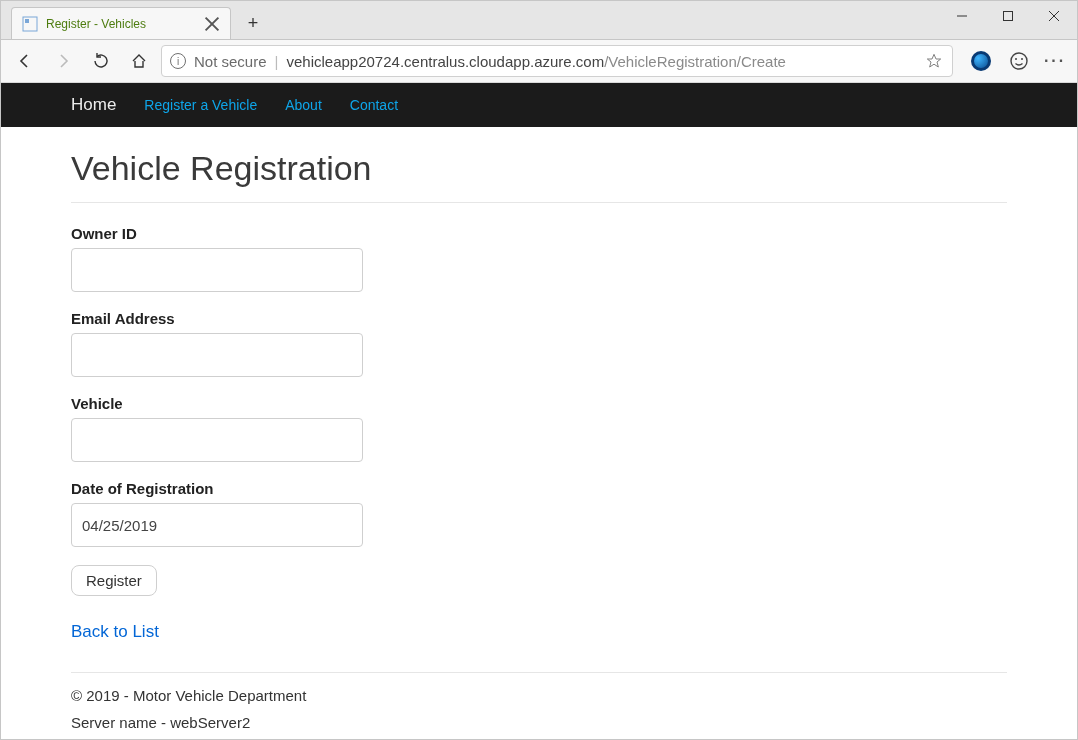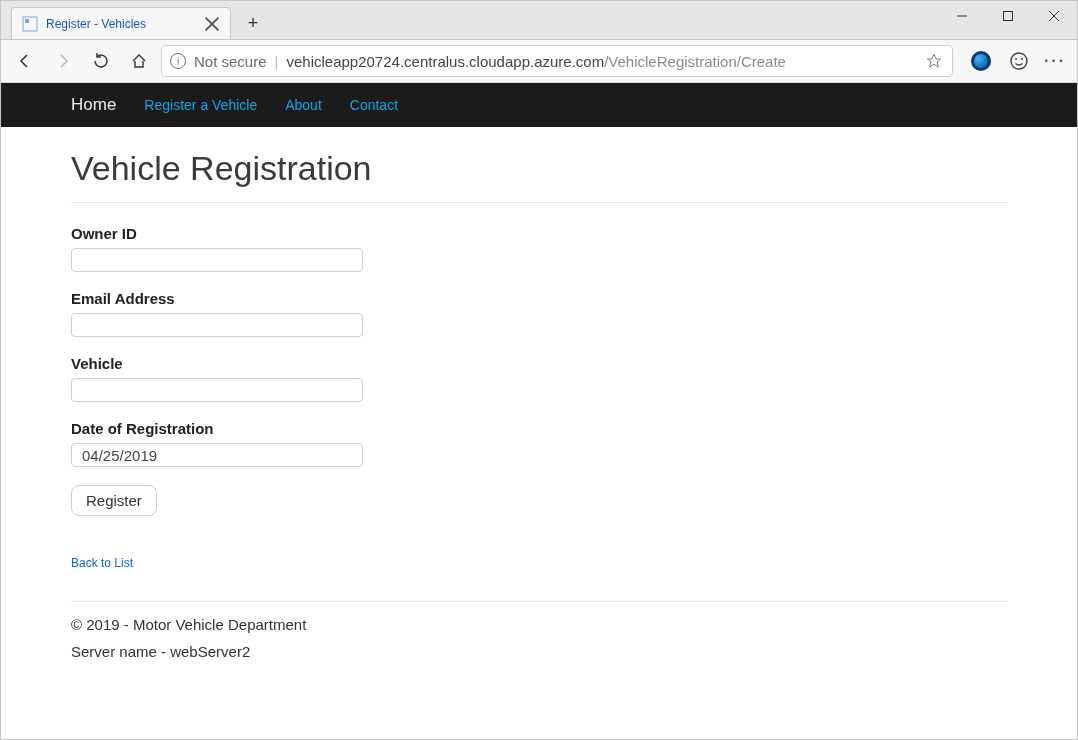--- a/index.html
+++ b/index.html
@@ -35,21 +35,21 @@
       border-top-left-radius: 4px; border-top-right-radius: 4px;
       display: flex; align-items: center;
       padding: 0 10px; min-width: 220px;
       border: 1px solid #c6c6c6; border-bottom: none;
       position: relative;
     }
     .tab-favicon {
       width: 16px; height: 16px; margin-right: 8px;
       display: flex; align-items: center; justify-content: center;
     }
-    .tab-title { font-size: 12px; color: #1d4ed8; flex: 1; }
+    .tab-title { font-size: 12px; color: #4d7c0f; flex: 1; }
     .tab-close { width: 16px; height:16px; display:flex; align-items:center; justify-content:center; color:#555; }
     .new-tab-btn {
       width: 28px; height: 28px; margin-left: 8px; margin-bottom: 2px;
       display: flex; align-items:center; justify-content:center;
       color:#333; font-size:18px;
     }
 
     .toolbar {
       height: 44px; background: #f7f7f7;
       border-top: 1px solid #c6c6c6;
@@ -97,31 +97,31 @@
     .nav-link { color:#0ea5e9; font-size:14px; text-decoration:none; }
     .nav-link.active { color:#ececec; font-size:17px; }
 
     .container { max-width: 940px; margin-left:70px; margin-right:70px; }
     h1.page-title { font-size:34px; font-weight:400; color:#3a3a3a; margin-top:22px; margin-bottom:14px; }
     hr.rule { border:none; border-top:1px solid #e6e6e6; margin-bottom:22px; }
 
     .form-group { margin-bottom: 18px; }
     .form-group label { display:block; font-weight:600; font-size:15px; color:#222; margin-bottom:6px; }
     .form-control {
-      width: 292px; height:24px;
+      width: 292px; height:44px;
       border:1px solid #cfcfcf; border-radius:4px;
       background:#fff; padding:4px 10px;
       font-size:15px; color:#444;
     }
     .btn {
       display:inline-block; border:1px solid #cfcfcf; border-radius:8px;
       background:#fff; color:#333; padding:6px 14px;
       font-size:15px; cursor:pointer;
     }
-    .back-link { display:inline-block; margin-top:40px; color:#0366d6; font-size:12px; text-decoration:none;text-align:center; }
+    .back-link { display:inline-block; margin-top:26px; color:#0366d6; font-size:17px; text-decoration:none;text-align:center; }
 
     hr.footer-rule { border:none; border-top:1px solid #e6e6e6; margin-top:30px; margin-bottom:14px; }
     .footer-line { font-size:15px; color:#333; margin-bottom:10px;margin-top:8px; }
   </style>
 </head>
 <body>
 
 <div class="window">
 
   <div class="titlebar">

